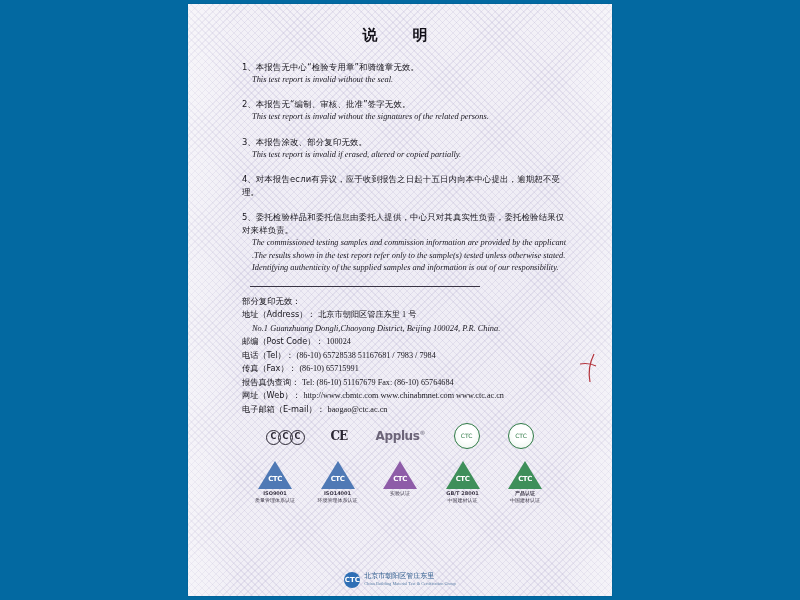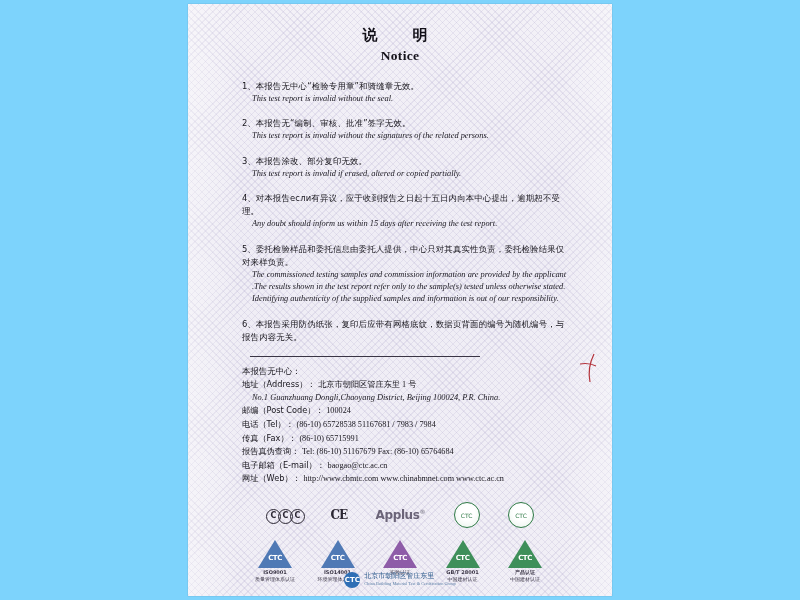--- a/index.html
+++ b/index.html
@@ -11,21 +11,21 @@
     width: 800px;
     height: 600px;
     overflow: hidden;
     font-family: "Liberation Serif", serif;
   }
 
   #page {
     position: relative;
     width: 800px;
     height: 600px;
-    background: #7dd3fc;
+    background: #0369a1;
   }
 
   
   #sheet {
     position: absolute;
     left: 188px;
     top: 4px;
     width: 424px;
     height: 592px;
     background:
@@ -141,21 +141,21 @@
     z-index: 3;
     color: #b3323a;
     font-family: "DejaVu Sans", sans-serif;
     font-size: 10px;
   }
 
   
   .logo-row {
     position: relative;
     z-index: 2;
-    margin-top: 14px;
+    margin-top: 4px;
     display: flex;
     justify-content: space-between;
     align-items: flex-end;
     padding: 0 60px;
   }
   .logo-cell {
     display: flex;
     flex-direction: column;
     align-items: center;
     justify-content: center;
@@ -291,21 +291,20 @@
 </head>
 <body>
 
 <div id="page">
 
   <div id="sheet">
 
     <div class="content">
 
       <div class="title-cn">说　明</div>
-      <div class="title-en">Notice</div>
 
       <div class="clauses">
 
         <div class="clause">
           <div class="cn">
             <span class="num">1、</span><span>本报告无中心“检验专用章”和骑缝章无效。</span>
           </div>
           <div class="en">This test report is invalid without the seal.</div>
         </div>
 
@@ -320,42 +319,38 @@
           <div class="cn">
             <span class="num">3、</span><span>本报告涂改、部分复印无效。</span>
           </div>
           <div class="en">This test report is invalid if erased, altered or copied partially.</div>
         </div>
 
         <div class="clause">
           <div class="cn">
             <span class="num">4、</span><span>对本报告если有异议，应于收到报告之日起十五日内向本中心提出，逾期恕不受理。</span>
           </div>
-          <div class="en">Any doubt should inform us within 15 days after receiving the test report.</div>
         </div>
 
         <div class="clause">
           <div class="cn">
             <span class="num">5、</span><span>委托检验样品和委托信息由委托人提供，中心只对其真实性负责，委托检验结果仅对来样负责。</span>
           </div>
           <div class="en">The commissioned testing samples and commission information are provided by the applicant .The results shown in the test report refer only to the sample(s) tested unless otherwise stated. Identifying authenticity of the supplied samples and information is out of our responsibility.</div>
         </div>
 
         <div class="clause">
-          <div class="cn">
-            <span class="num">6、</span><span>本报告采用防伪纸张，复印后应带有网格底纹，数据页背面的编号为随机编号，与报告内容无关。</span>
-          </div>
         </div>
 
       </div>
 
       <div class="divider"></div>
 
       <div class="contact">
-        <div class="contact-head">本报告无中心：</div>
+        <div class="contact-head">部分复印无效：</div>
 
         <div class="c-row">
           <span>地址（Address）：</span>
           <span class="lat">北京市朝阳区管庄东里 1 号</span>
         </div>
 
         <div class="c-en">No.1 Guanzhuang Dongli,Chaoyang District, Beijing 100024, P.R. China.</div>
 
         <div class="c-row">
           <span>邮编（Post Code）：</span>
@@ -371,27 +366,27 @@
           <span>传真（Fax）：</span>
           <span class="lat">(86-10) 65715991</span>
         </div>
 
         <div class="c-row">
           <span>报告真伪查询：</span>
           <span class="lat">Tel: (86-10) 51167679        Fax: (86-10) 65764684</span>
         </div>
 
         <div class="c-row">
+          <span>网址（Web）：</span>
+          <span class="lat">http://www.cbmtc.com    www.chinabmnet.com    www.ctc.ac.cn</span>
+        </div>
+
+        <div class="c-row">
           <span>电子邮箱（E-mail）：</span>
           <span class="lat">baogao@ctc.ac.cn</span>
-        </div>
-
-        <div class="c-row">
-          <span>网址（Web）：</span>
-          <span class="lat">http://www.cbmtc.com    www.chinabmnet.com    www.ctc.ac.cn</span>
         </div>
       </div>
 
       <div class="logo-row">
         <div class="logo-cell">
           <div class="ccc"><span>C</span><span>C</span><span>C</span></div>
         </div>
         <div class="logo-cell">
           <div class="ce">CE</div>
         </div>

